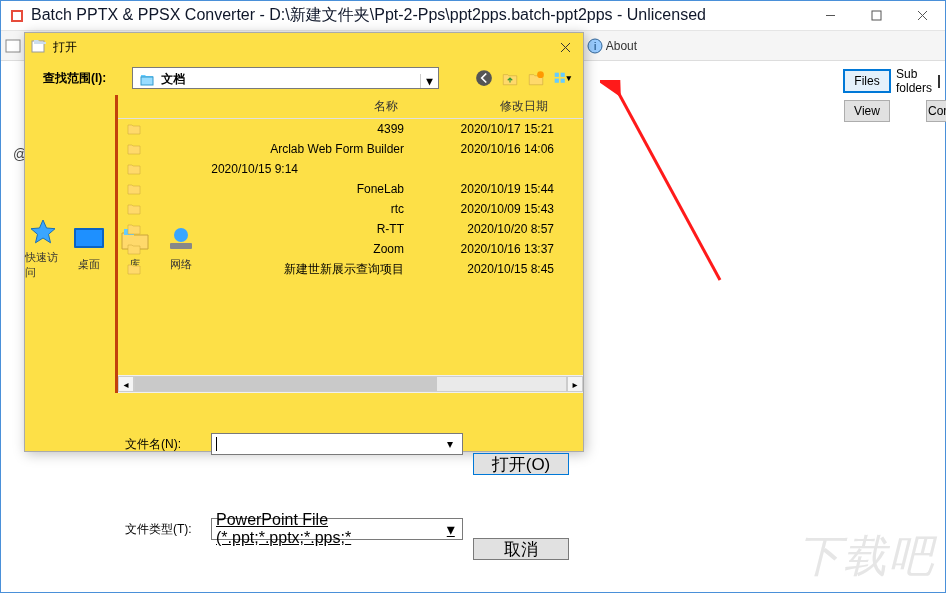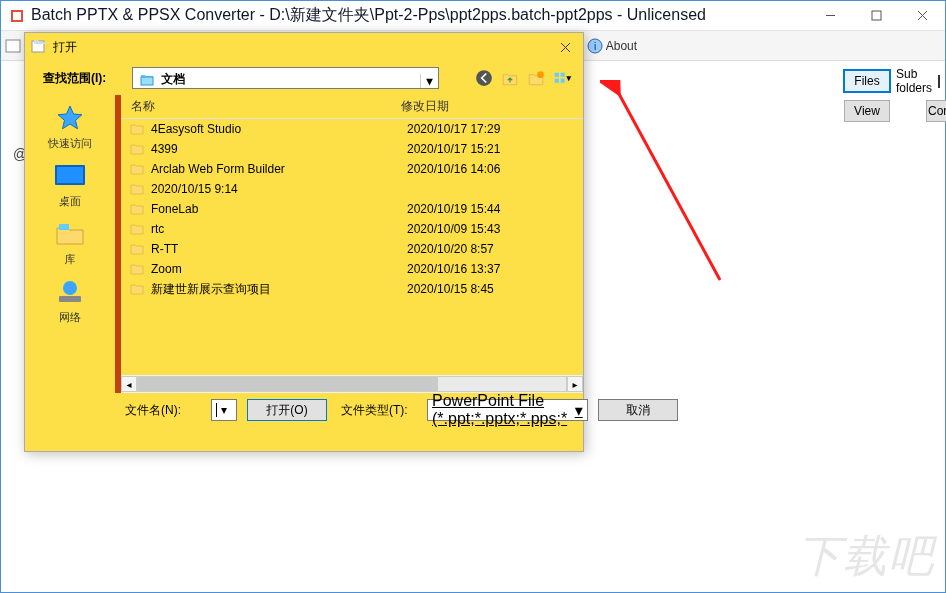--- a/index.html
+++ b/index.html
@@ -38,46 +38,46 @@
 
 .dlg-lookup { height: 34px; display: flex; align-items: center; padding: 0 12px 0 18px; gap: 26px; font-size: 12px; font-weight: bold; }
 .lookup-combo { flex: 1; height: 22px; border: 1px solid #7a7a7a; display: flex; align-items: flex-end; background: #fff; }
 .lookup-combo .folder-ico { width: 16px; height: 16px; margin: 0 6px; }
 .lookup-combo .txt { flex: 1; }
 .lookup-combo .drop { width: 18px; text-align: center; border-left: 1px solid #ccc; }
 .nav-icons { display: flex; gap: 8px; align-items: center; margin-left: 10px; }
 .nav-ico { width: 18px; height: 18px; display:inline-flex; align-items:center; justify-content:center; }
 
 .dlg-body { display: flex; height: 298px; }
-.places { width: 90px; display: flex; flex-direction: column; align-items: center; gap: 10px; padding-top: 8px; }
+.places { width: 90px; display: flex; flex-direction: row; align-items: center; gap: 10px; padding-top: 8px; }
 .place { display: flex; flex-direction: column; align-items: center; gap: 3px; width: 80px; cursor: pointer; }
 .place .pico { width: 36px; height: 30px; display:flex; align-items:center; justify-content:center; }
 .place .plabel { font-size: 11px; color: #333; }
 
-.file-list { flex: 1; border-left: 6px solid #c2410c; display:flex; flex-direction:column; }
+.file-list { flex: 1; border-left: 3px solid #c2410c; display:flex; flex-direction:column;text-align:right; }
 .list-header { height: 24px; display: flex; align-items: center; border-bottom: 1px solid #e0e0e0; font-size: 12px; color: #333; }
 .col-name { width: 280px; padding-left: 10px; }
 .col-date { width: 150px; }
 .list-rows { flex:1; overflow:hidden; }
 .row { height: 20px; display: flex; align-items: center; font-size: 12px; }
 .row .fico { width: 16px; height: 16px; margin-left: 8px; margin-right: 6px; }
 .row .fname { width: 256px; }
 .row .fdate { width: 150px; }
 .hscroll { height: 18px; background: #f0f0f0; display:flex; align-items:center; }
 .hscroll .track { flex:1; height: 16px; background: #eaeaea; border:1px solid #ccc; }
 .hscroll .thumb { width: 70%; height: 100%; background: #c9c9c9; }
 .hscroll .arr { width: 16px; height: 16px; border:1px solid #ccc; display:flex; align-items:center; justify-content:center; font-size:10px; background:#f5f5f5; }
 
-.dlg-bottom { padding: 6px 14px 10px 100px; display:flex; flex-direction:row; gap:14px; }
+.dlg-bottom { padding: 20px 14px 10px 100px; display:flex; flex-direction:column; gap:23px; }
 .form-row { display: flex; align-items: center; gap: 10px; }
 .form-label { width: 76px; font-size: 12px; }
 .form-input { flex: 1; height: 22px; border: 1px solid #7a7a7a; padding: 0 4px; font-size: 12px; display:flex; align-items:center; background:#fff; }
 .form-input.combo { font-family: "Courier New", monospace; font-size: 16px; text-decoration: underline; }
 .form-input .drop { margin-left:auto; width: 16px; text-align:center; }
-.dlg-btn { width: 80px; height: 22px; border: 1px solid #7a7a7a; background: #e1e1e1; font-size: 12px; display:inline-flex; align-items:center; justify-content:center; cursor:pointer; }
+.dlg-btn { width: 96px; height: 22px; border: 1px solid #7a7a7a; background: #e1e1e1; font-size: 17px; display:inline-flex; align-items:center; justify-content:center; cursor:pointer;margin-top:40px; }
 .dlg-btn.primary { border: 1.5px solid #0078d7; }
 
 .caret-img { position:absolute; left:225px; width:1px; height:14px; background:#000; animation:blink 1s infinite; }
 @keyframes blink { 50% { opacity:0; } }
 
 
 .arrow-svg { position:absolute; left:600px; top:80px; width:180px; height:220px; pointer-events:none; z-index:20; }
 
 .folder-svg { fill:#ffd96b; stroke:#caa43a; stroke-width:0.5; }
 </style>
@@ -295,27 +295,20 @@
     <div class="file-list">
       <div class="list-header">
         <div class="col-name">名称</div>
         <div class="col-date">修改日期</div>
       </div>
       <div class="list-rows" id="list-rows">
           <div class="row">
             <span class="fico"><svg viewBox="0 0 16 16">
                 <path class="folder-svg" d="M2 4h4l1 1h7v8H2z"></path>
               </svg></span>
-            <span class="fname">4Easysoft Studio</span>
-            <span class="fdate">2020/10/17 17:29</span>
-          </div>
-          <div class="row">
-            <span class="fico"><svg viewBox="0 0 16 16">
-                <path class="folder-svg" d="M2 4h4l1 1h7v8H2z"></path>
-              </svg></span>
             <span class="fname">4399</span>
             <span class="fdate">2020/10/17 15:21</span>
           </div>
           <div class="row">
             <span class="fico"><svg viewBox="0 0 16 16">
                 <path class="folder-svg" d="M2 4h4l1 1h7v8H2z"></path>
               </svg></span>
             <span class="fname">Arclab Web Form Builder</span>
             <span class="fdate">2020/10/16 14:06</span>
           </div>

